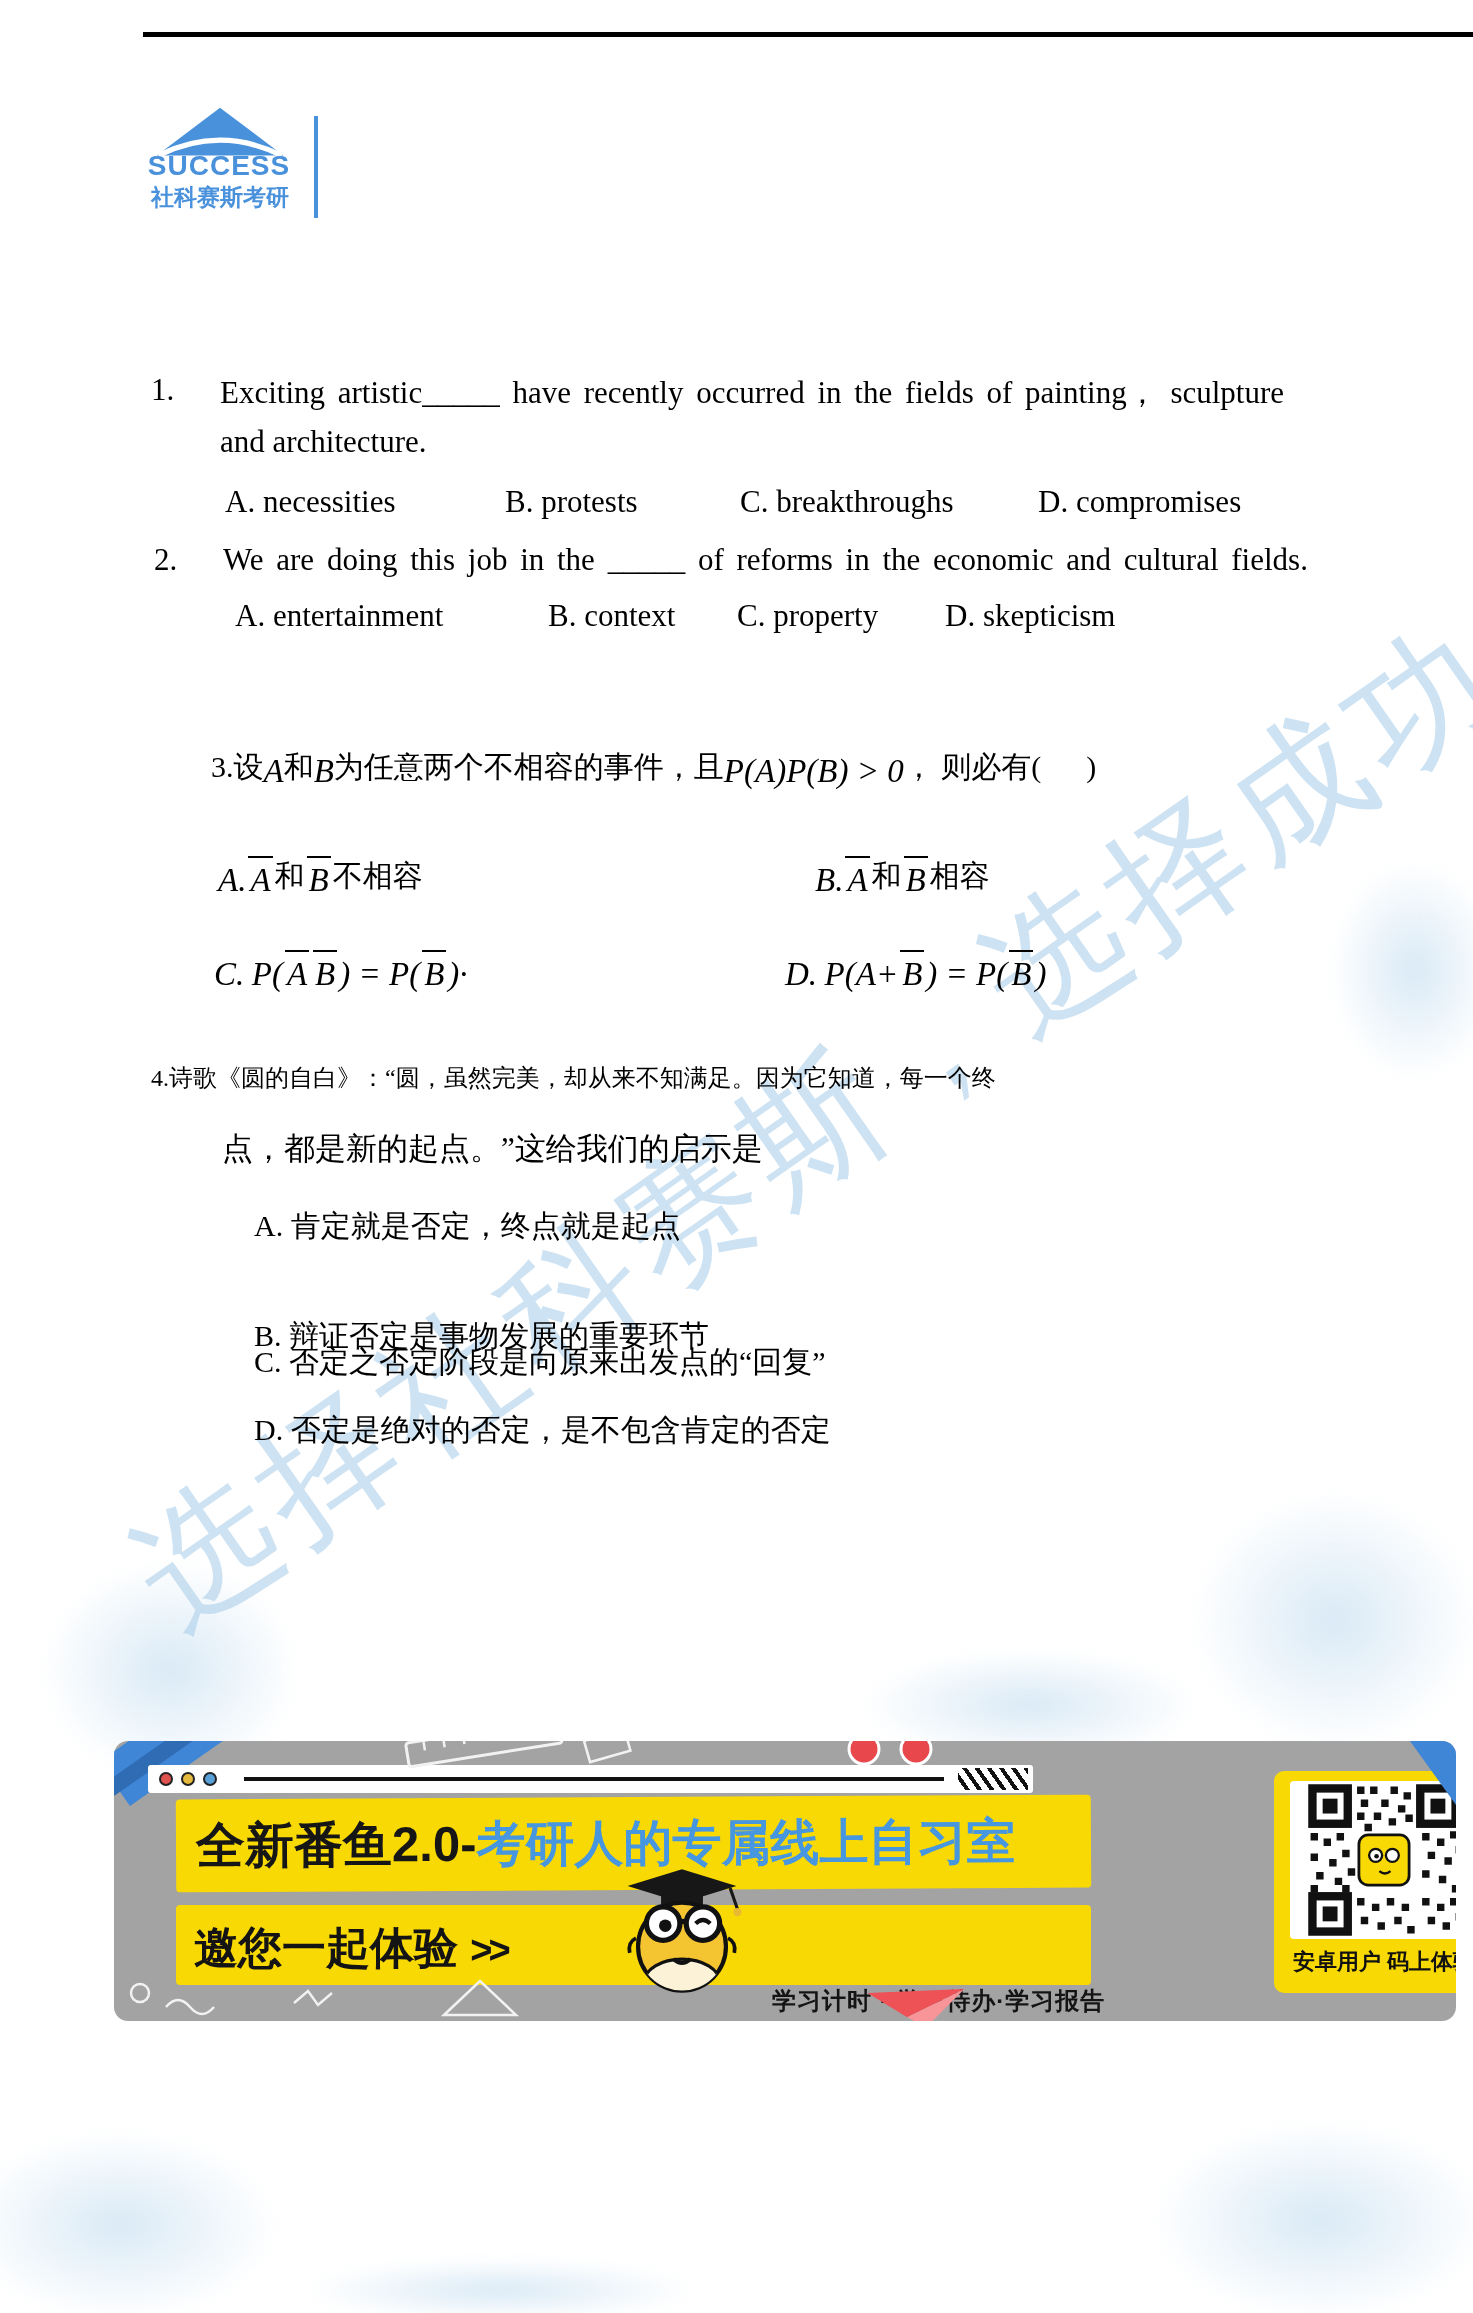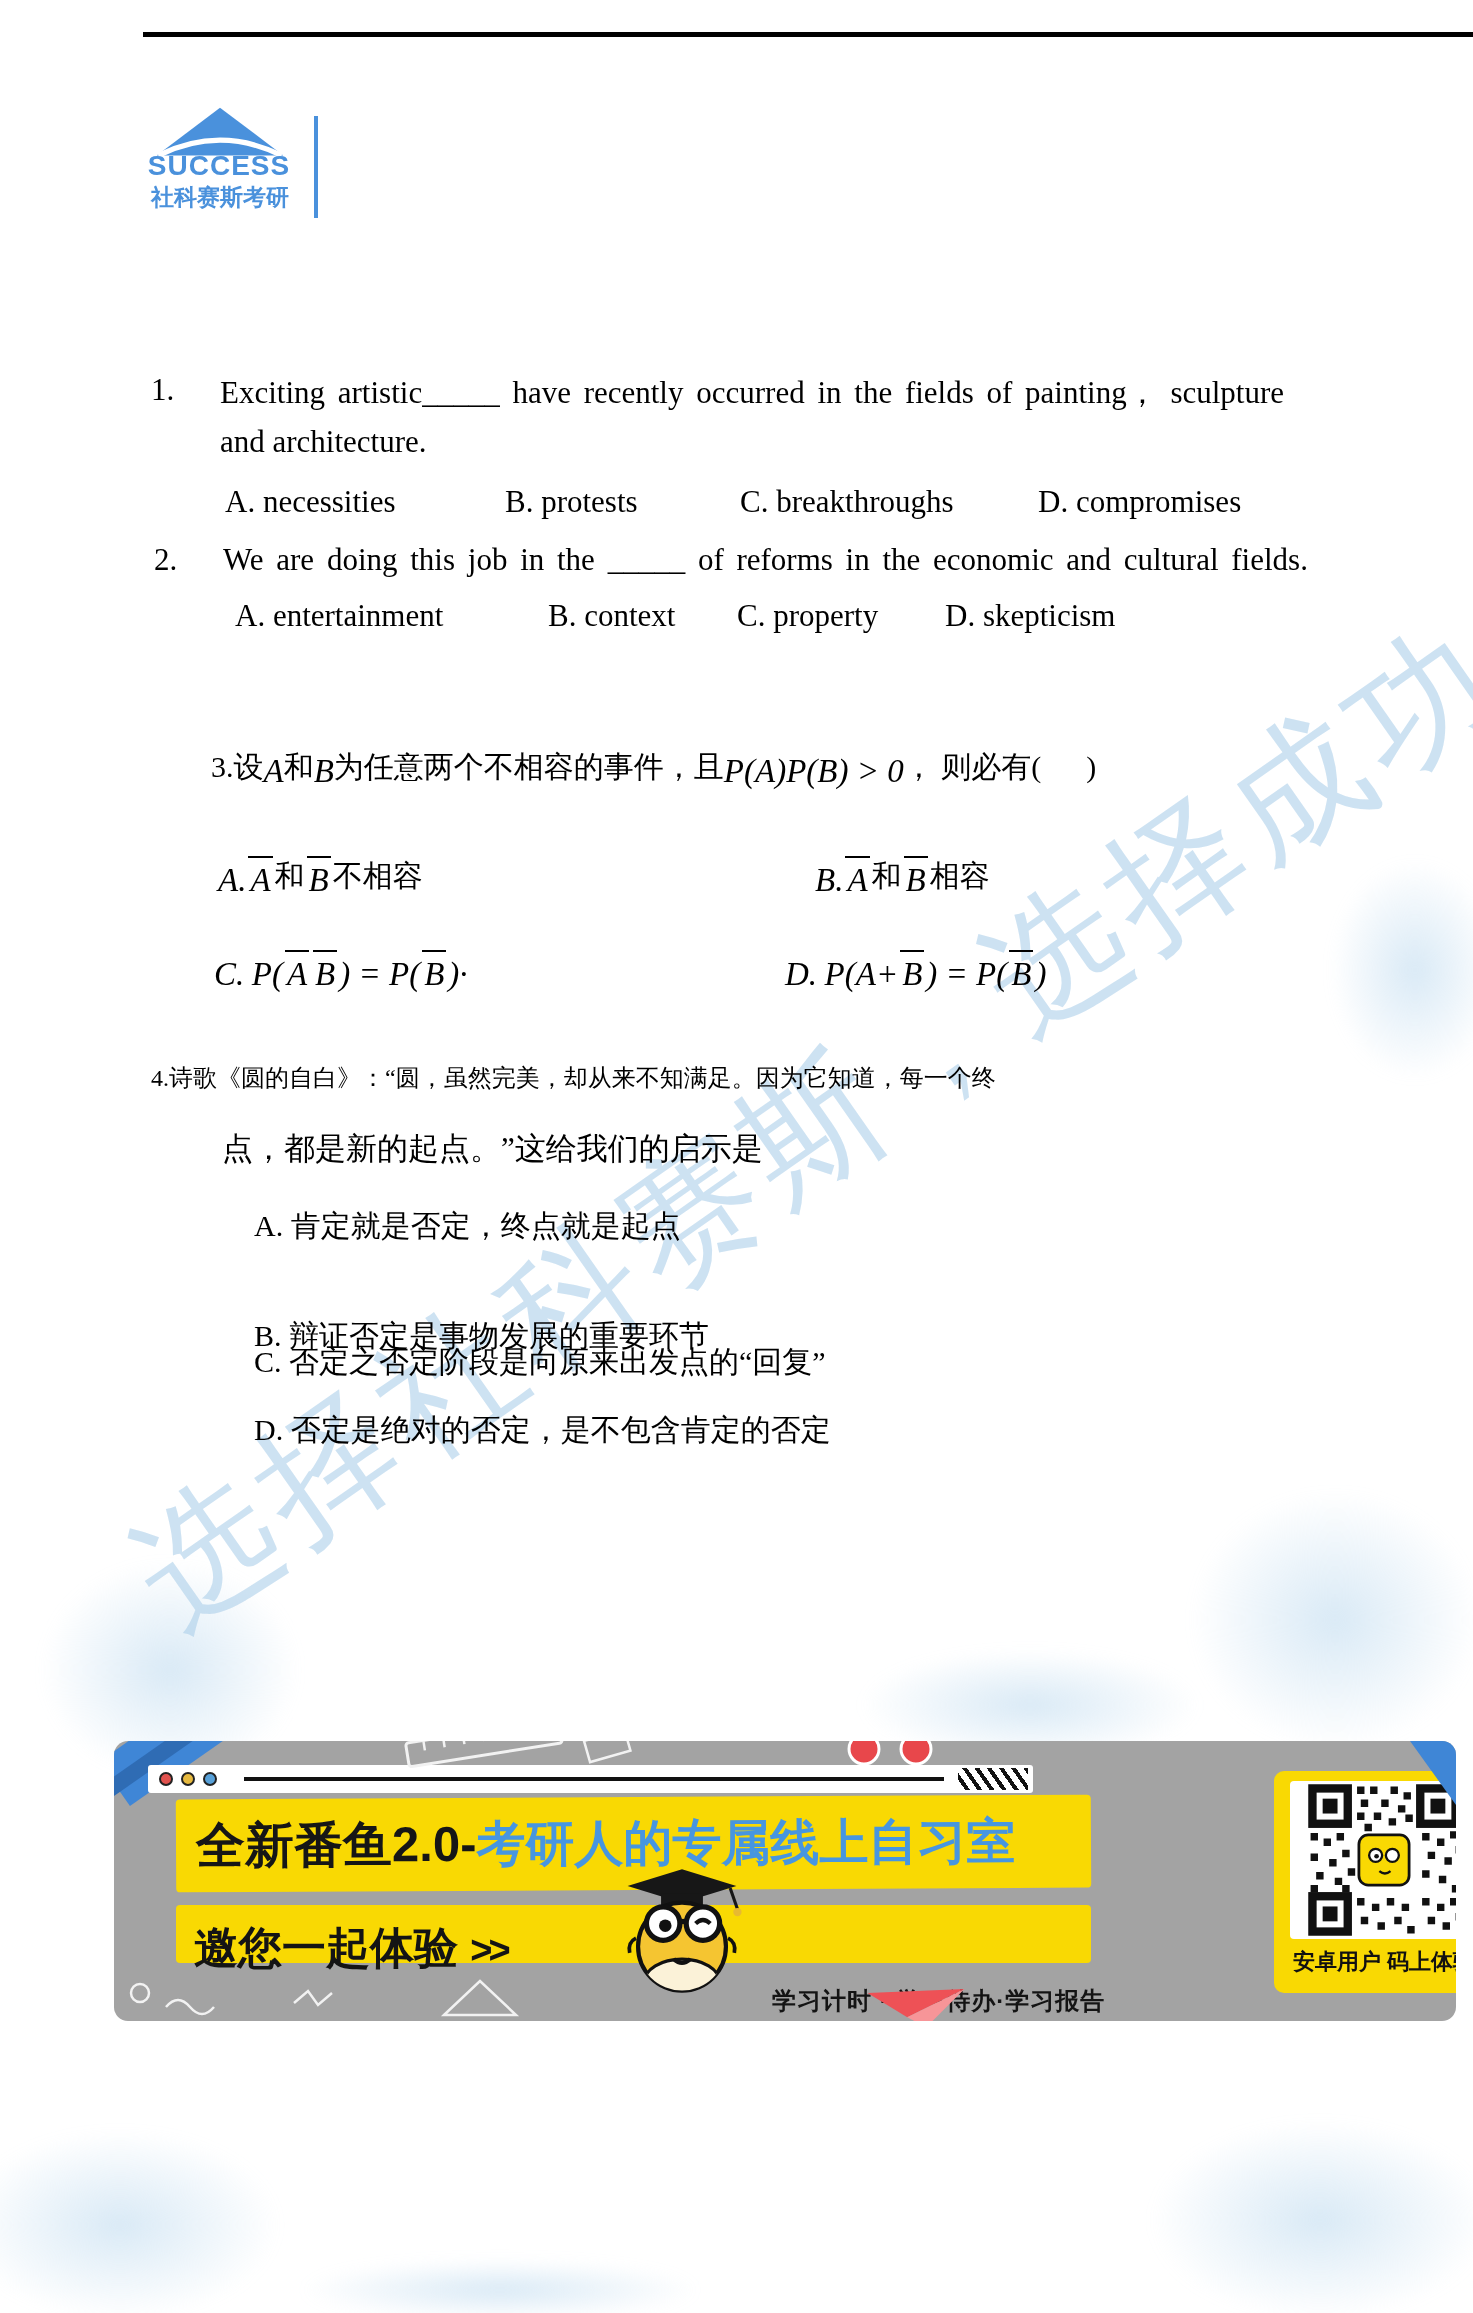--- a/index.html
+++ b/index.html
@@ -48,21 +48,21 @@
           border-radius:14px;overflow:hidden;z-index:3;}
   .blueA{left:-14px;top:-30px;width:160px;height:54px;background:#3f86d6;transform:rotate(-35deg);}
   .blueB{left:-36px;top:10px;width:150px;height:16px;background:#2f6cb4;transform:rotate(-35deg);}
   .bbar{left:34px;top:24px;width:885px;height:28px;background:#ffffff;border-radius:3px;}
   .dot{position:absolute;top:7px;width:14px;height:14px;border-radius:50%;border:2px solid #222;box-sizing:border-box;}
   .bline{position:absolute;left:96px;top:12px;width:700px;height:4px;background:#111;}
   .hatch{position:absolute;left:810px;top:3px;width:70px;height:22px;
          background:repeating-linear-gradient(55deg,transparent 0 6px,#111 6px 10px);}
   .band{position:absolute;left:62px;width:915px;background:#f9d903;border-radius:4px;}
   .band1{top:56px;height:93px;transform:rotate(-0.3deg);}
-  .band2{top:164px;height:58px;}
+  .band2{top:164px;height:80px;}
   .headline{position:absolute;left:20px;top:14px;font-weight:900;font-size:49px;white-space:nowrap;
             color:#161616;letter-spacing:0px;}
   .headline .hl-blue{color:#4796e0;}
   .invite{position:absolute;left:18px;top:14px;font-weight:900;font-size:44px;color:#141414;white-space:nowrap;}
   .arrows{font-size:38px;letter-spacing:-4px;}
   .features{position:absolute;left:596px;top:6px;font-weight:800;font-size:24px;color:#141414;
             line-height:36px;letter-spacing:1px;white-space:pre;}
   .mascot{position:absolute;left:442px;top:-40px;width:128px;height:136px;}
   .qrpanel{position:absolute;left:1160px;top:30px;width:220px;height:222px;background:#f9d903;border-radius:10px;}
   .qrwhite{position:absolute;left:16px;top:10px;width:188px;height:158px;background:#ffffff;border-radius:4px;}

